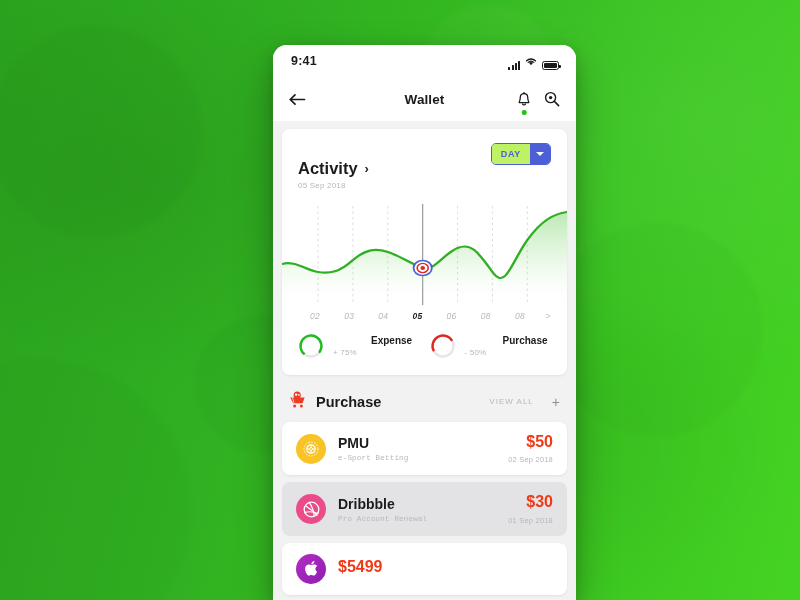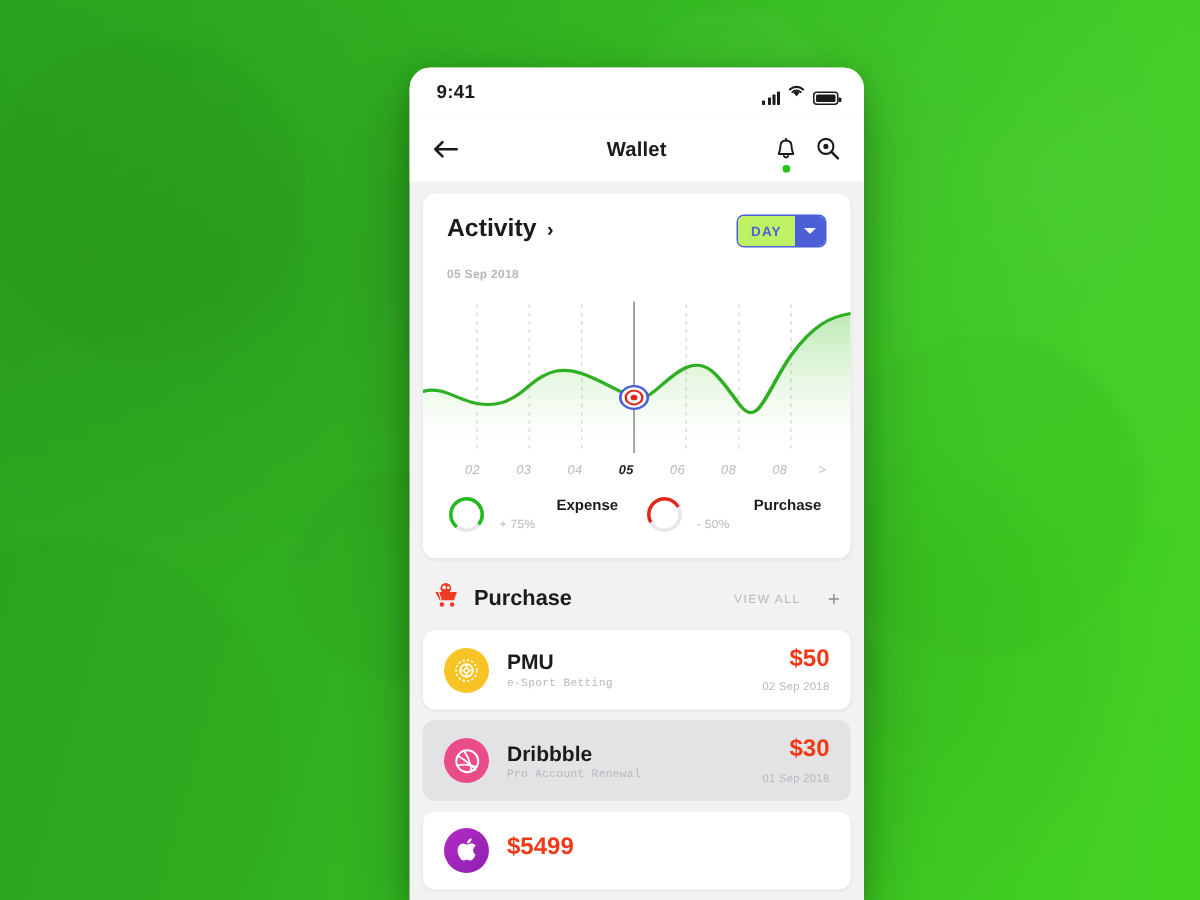--- a/index.html
+++ b/index.html
@@ -68,23 +68,23 @@
     bottom: -8px; width: 4.5px; height: 4.5px; border-radius: 50%; background: #23c417;
   }
 
   
   .card {
     background: #fff; border-radius: 8px;
     box-shadow: 0 1px 3px rgba(0,0,0,.07);
   }
   .activity-card { margin: 8px 9px 0; padding: 14px 0 0; }
   .activity-head { display: flex; align-items: flex-start; padding: 0 16px; }
-  .activity-title { font-size: 16.5px; font-weight: bold; color: #1b1b1b; display: flex; align-items: center; gap: 7px; }
+  .activity-title { font-size: 16.5px; font-weight: bold; color: #1b1b1b; display: flex; align-items: center; gap: 7px; margin-top: 16px; }
   .activity-title .chev { font-size: 13px; font-weight: bold; color: #1b1b1b; }
-  .activity-date { font-size: 8px; color: #b7b7bd; margin-top: 16px; letter-spacing: .2px; font-weight: bold; }
+  .activity-date { font-size: 8px; color: #b7b7bd; margin-top: 3px; letter-spacing: .2px; }
   .period-btn {
     margin-left: auto; display: flex; align-items: stretch;
     border: 1.3px solid #4c5fd7; border-radius: 5px; overflow: hidden; height: 22px; cursor: pointer;
   }
   .period-label {
     background: #bef264; color: #4c5fd7; font-size: 9px; font-weight: bold;
     letter-spacing: .7px; display: flex; align-items: center; padding: 0 9px;
   }
   .period-arrow {
     background: #4c5fd7; width: 20px; display: flex; align-items: center; justify-content: center;

